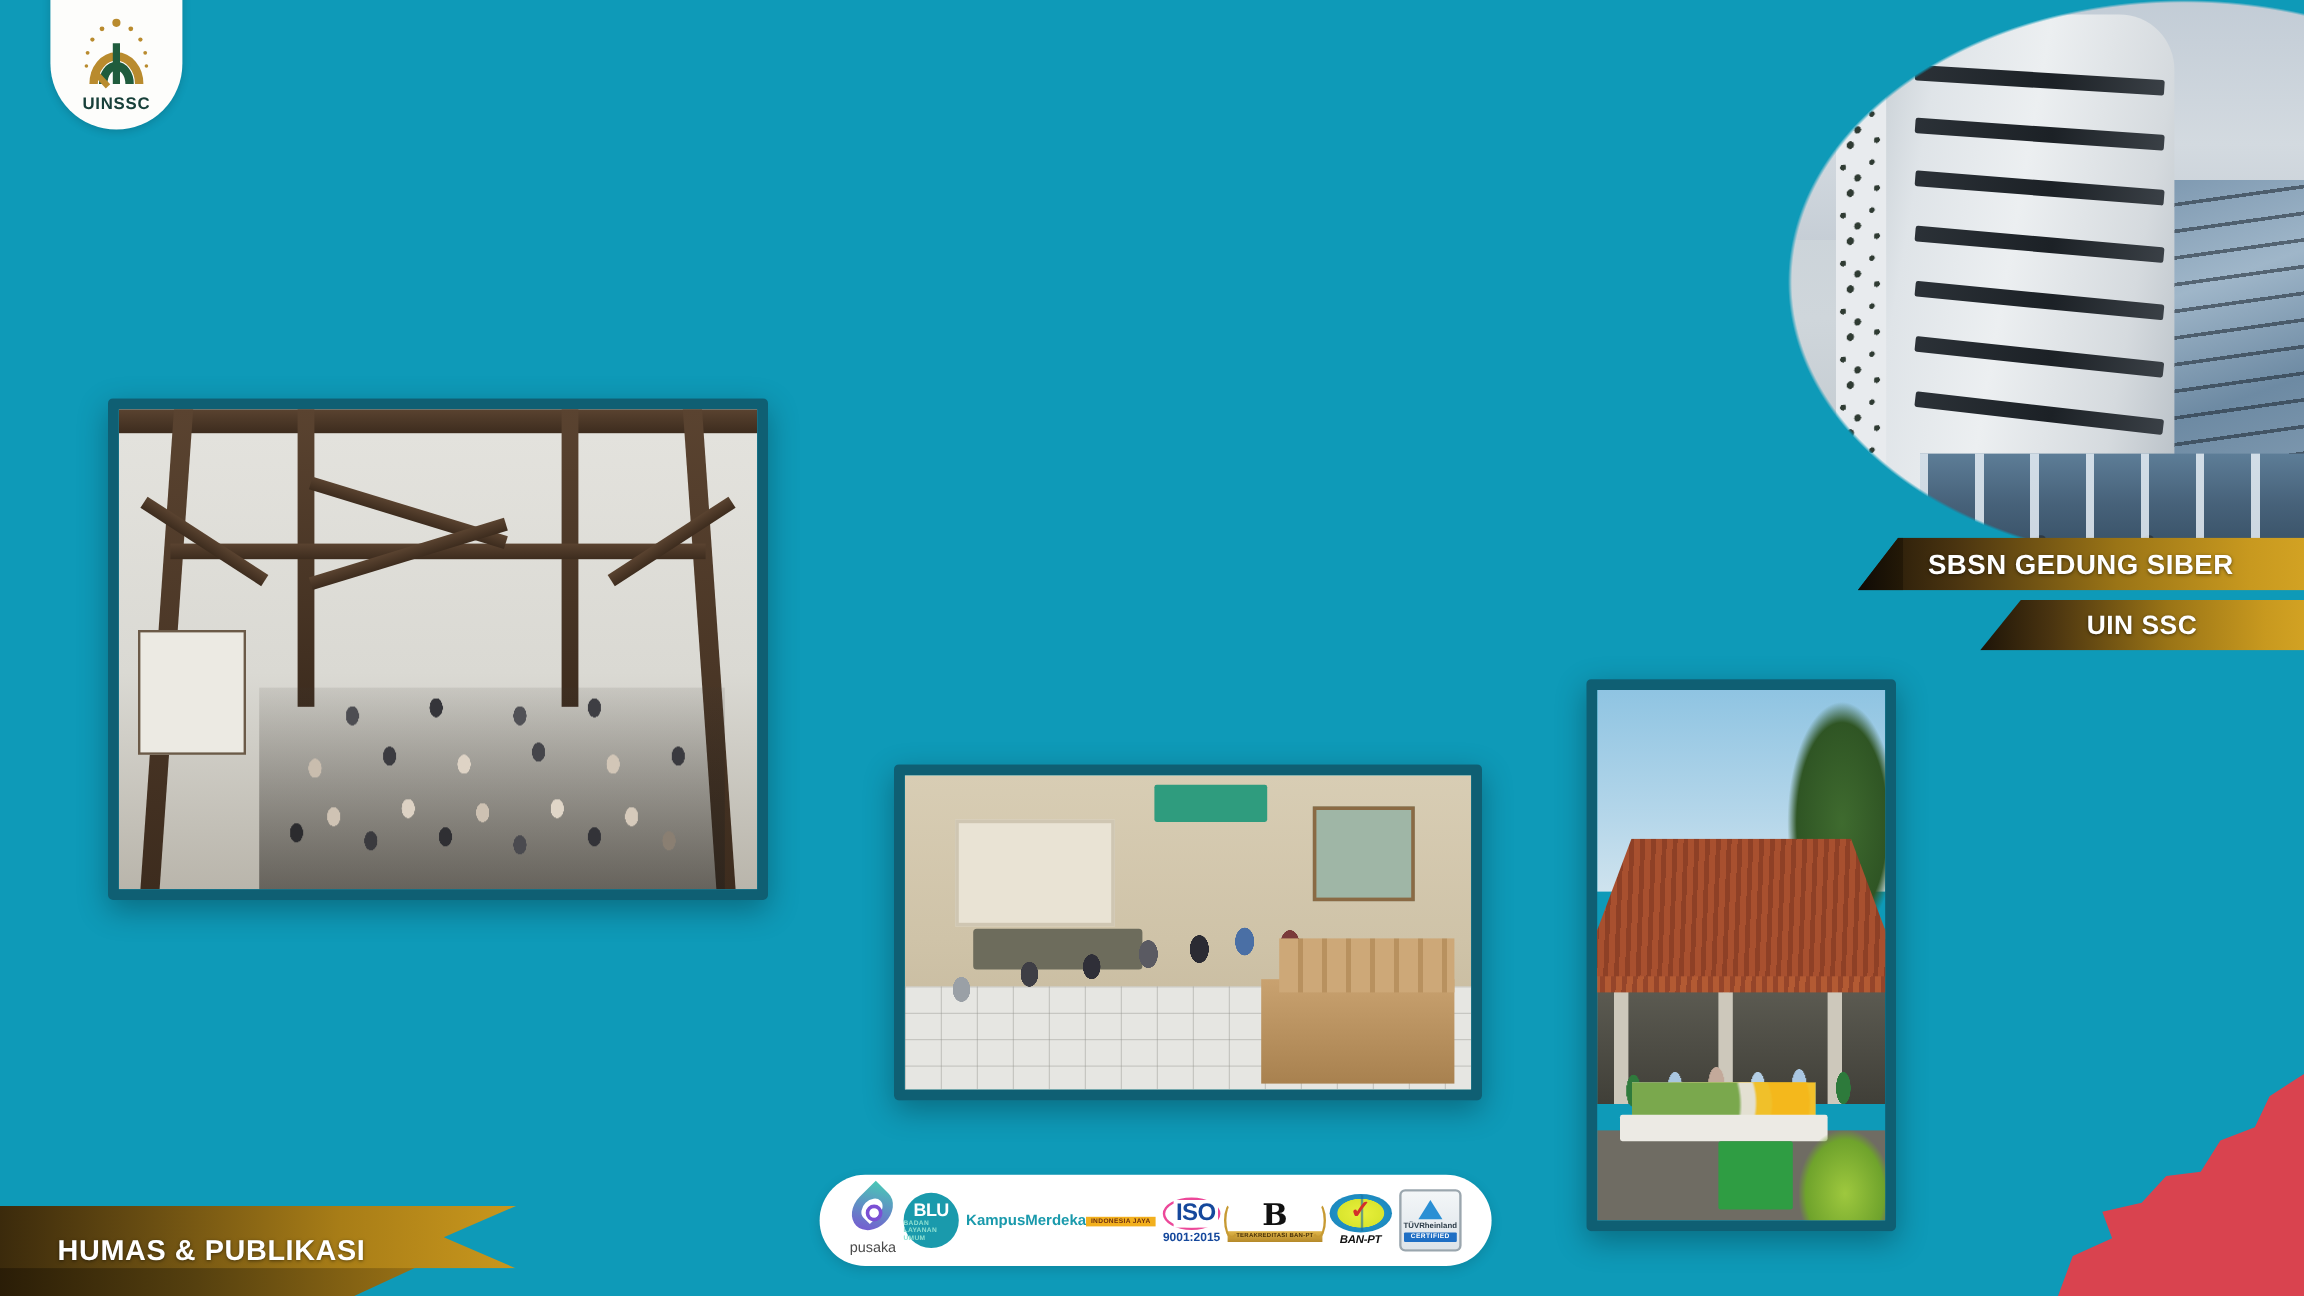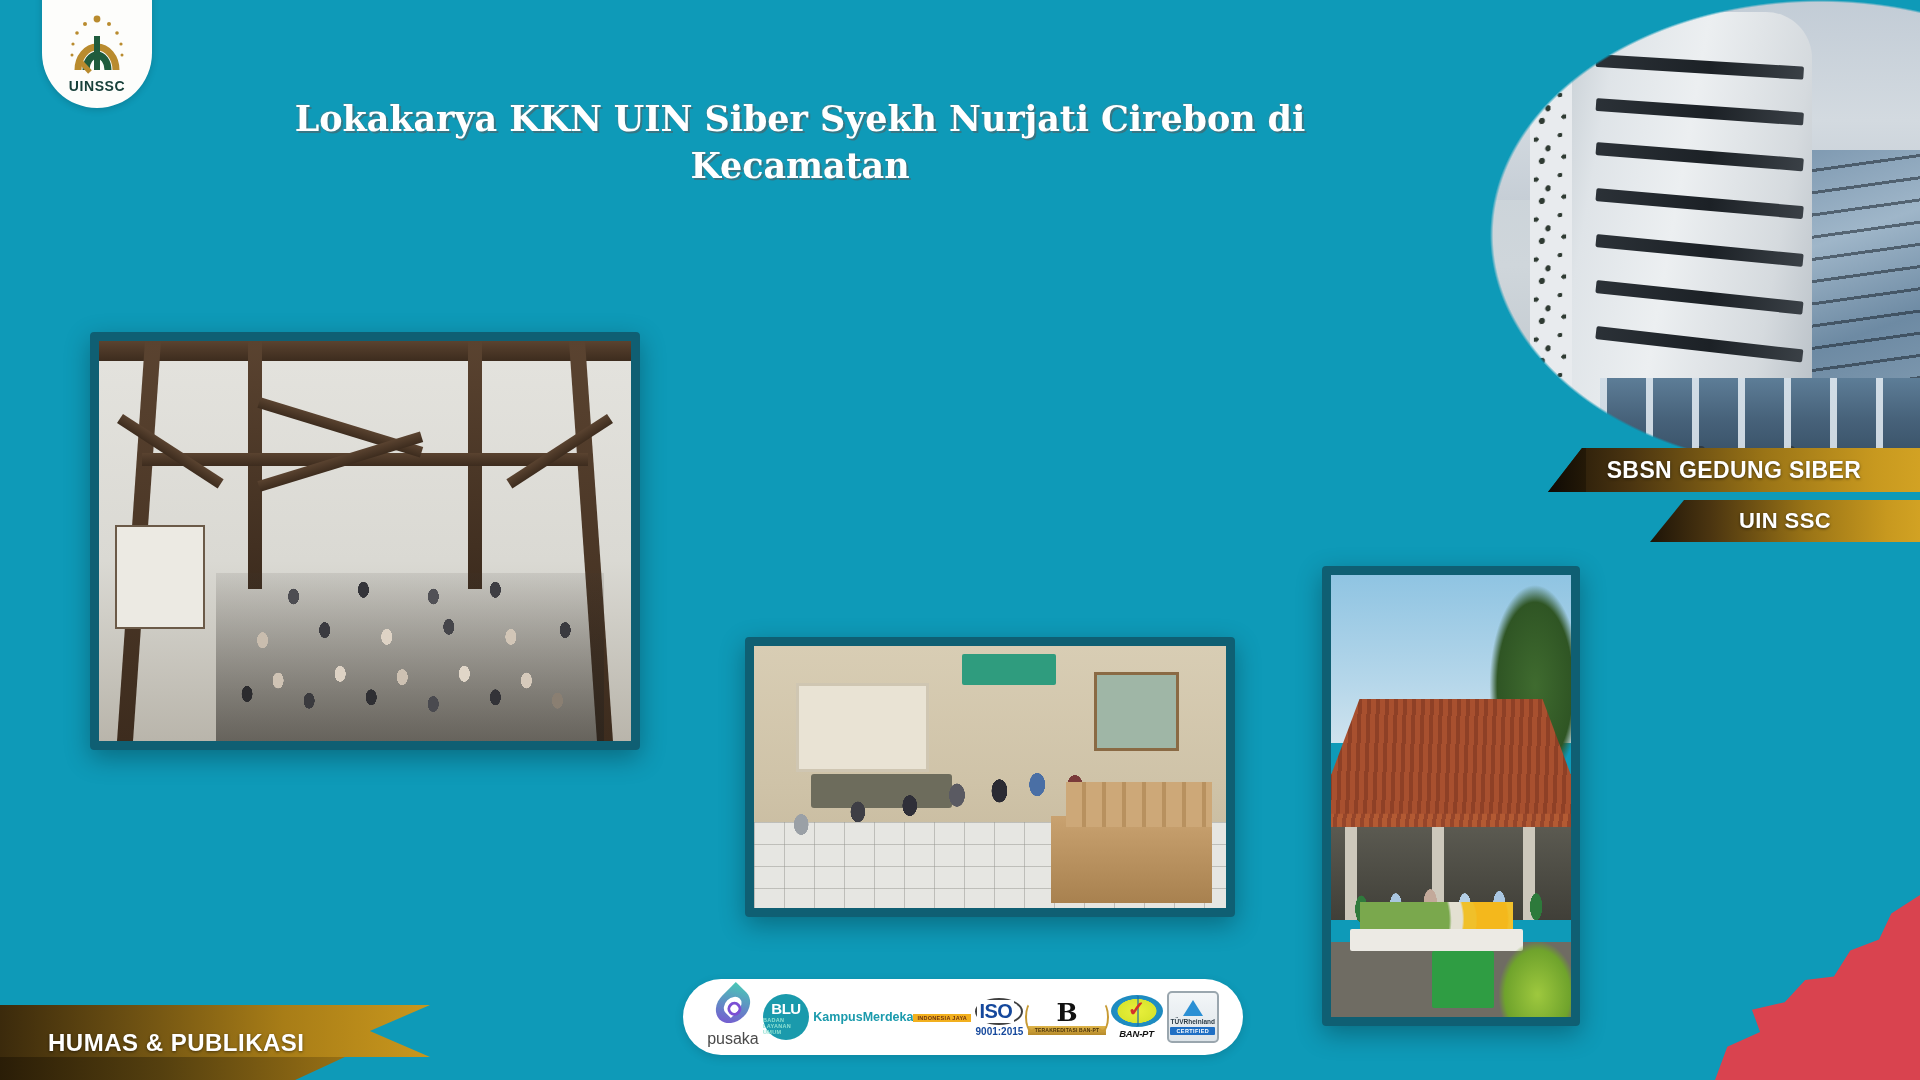--- a/index.html
+++ b/index.html
@@ -236,38 +236,38 @@
   }
   .lg{display:flex;flex-direction:column;align-items:center;justify-content:center;}
 
   
   .lg-pusaka-mark{width:30px;height:38px;background:linear-gradient(150deg,#49c8b6,#7b4fd4);
     border-radius:0 50% 50% 50%;transform:rotate(45deg);position:relative;}
   .lg-pusaka-mark::after{content:"";position:absolute;left:7px;top:9px;width:15px;height:20px;
     background:#fff;border-radius:50% 50% 0 50%;}
   .lg-pusaka-mark::before{content:"";position:absolute;left:11px;top:13px;width:8px;height:8px;
     border:3px solid #7b4fd4;border-radius:50%;z-index:2;}
-  .lg-pusaka-txt{font-size:16px;color:#4a4a4a;margin-top:5px;}
+  .lg-pusaka-txt{font-size:12px;color:#4a4a4a;margin-top:5px;}
 
   
   .lg-blu{width:46px;height:46px;border-radius:50%;background:#1a9aac;
     display:flex;flex-direction:column;align-items:center;justify-content:center;}
   .lg-blu-t{color:#fff;font-size:15px;font-weight:800;letter-spacing:-.5px;}
   .lg-blu-s{color:#8ee0d2;font-size:5.5px;font-weight:700;letter-spacing:.3px;}
 
   
   .lg-km{display:flex;flex-direction:row;align-items:center;}
   .lg-km-t{font-size:12.5px;font-weight:800;color:#1a9aac;line-height:1.02;text-align:center;}
   .lg-km-b{background:#f2b01e;color:#6b2f10;font-size:5.5px;font-weight:800;
     padding:1px 4px;margin-top:2px;letter-spacing:.3px;}
 
   
   .lg-iso{display:flex;flex-direction:column;align-items:center;}
-  .lg-iso-globe{width:48px;height:27px;border:2px solid #404040;border-radius:50%;
-    position:relative;display:flex;align-items:center;justify-content:flex-start;}
+  .lg-iso-globe{width:48px;height:27px;border:2px solid #ec4899;border-radius:50%;
+    position:relative;display:flex;align-items:center;justify-content:flex-end;}
   .lg-iso-t{font-size:20px;font-weight:800;color:#15489c;letter-spacing:-.5px;
     background:#fff;padding:0 2px;position:relative;z-index:2;}
   .lg-iso-n{font-size:10px;color:#15489c;font-weight:600;margin-top:1px;}
 
   
   .lg-b{display:flex;flex-direction:column;align-items:center;position:relative;}
   .lg-b-t{font-size:25px;font-weight:800;color:#111;font-family:"DejaVu Serif",serif;line-height:1;}
   .lg-b-r{background:linear-gradient(180deg,#e0b64a,#b5892a);color:#4a3208;font-size:5px;
     font-weight:800;padding:1.5px 7px;margin-top:1px;letter-spacing:.2px;white-space:nowrap;}
   .wreath{position:absolute;top:2px;width:13px;height:30px;border:2px solid #c79a33;
@@ -354,21 +354,20 @@
       <path d="M14 56 A19 23 0 0 1 52 56" fill="none" stroke="#b98b2e" stroke-width="7"></path>
       <path d="M22 56 A11 15 0 0 1 44 56" fill="none" stroke="#1f5c3d" stroke-width="7"></path>
       <path d="M33 22 L33 56" stroke="#1f5c3d" stroke-width="6" fill="none"></path>
       <path d="M14 45 L26 58" stroke="#b98b2e" stroke-width="5" fill="none"></path>
     </svg>
   </div>
   <div class="logo-name">UINSSC</div>
 </div>
 
 <div class="title">
-  <div>Lokakarya KKN UIN Siber Syekh Nurjati Cirebon di Kecamatan</div>
 </div>
 
 <div class="photo p1">
   <div class="ph-inner">
     <div class="p1-bg"></div>
     <div class="beam" style="left:0;top:0;width:100%;height:20px;"></div>
     <div class="beam" style="left:6%;top:0;width:16px;height:100%;transform:skewX(-4deg);"></div>
     <div class="beam" style="right:6%;top:0;width:16px;height:100%;transform:skewX(4deg);"></div>
     <div class="beam" style="left:28%;top:0;width:14px;height:62%;"></div>
     <div class="beam" style="right:28%;top:0;width:14px;height:62%;"></div>

